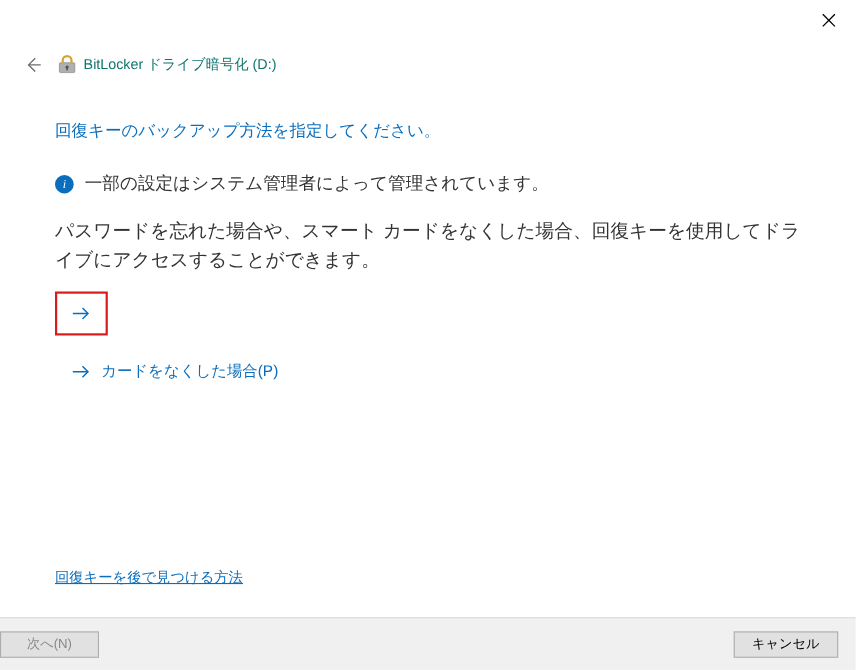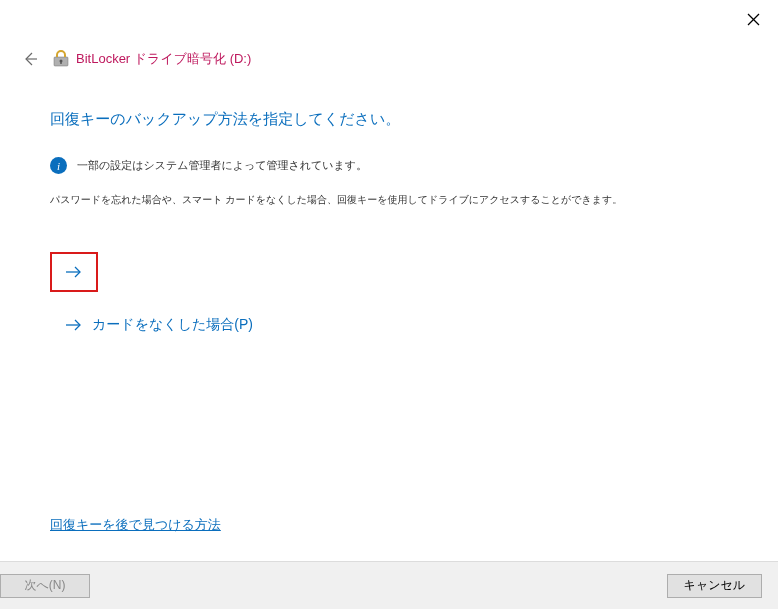--- a/index.html
+++ b/index.html
@@ -42,21 +42,21 @@
     }
     .bitlocker-icon {
       width: 18px;
       height: 18px;
       display: inline-flex;
       align-items: center;
       justify-content: center;
     }
     .header-title {
       font-size: 13px;
-      color: #be185d;
+      color: #0f766e;
       display: flex;
       align-items: center;
       gap: 6px;
     }
     .content {
       padding: 42px 50px 0 50px;
     }
     .main-heading {
       font-size: 15px;
       color: #0a6ebd;
@@ -77,27 +77,27 @@
       color: #fff;
       display: flex;
       align-items: center;
       justify-content: center;
       font-size: 11px;
       font-family: "Times New Roman", serif;
       font-style: italic;
       flex-shrink: 0;
     }
     .info-text {
-      font-size: 11px;
+      font-size: 16px;
       color: #333;
     }
     .description {
-      font-size: 10px;
+      font-size: 17px;
       color: #333;
-      margin-bottom: 44px;
+      margin-bottom: 15px;
       line-height: 1.6;
     }
     .option-link {
       display: flex;
       align-items: center;
       gap: 10px;
       color: #0a6ebd;
       font-size: 14px;
       cursor: pointer;
       padding: 12px 14px;

